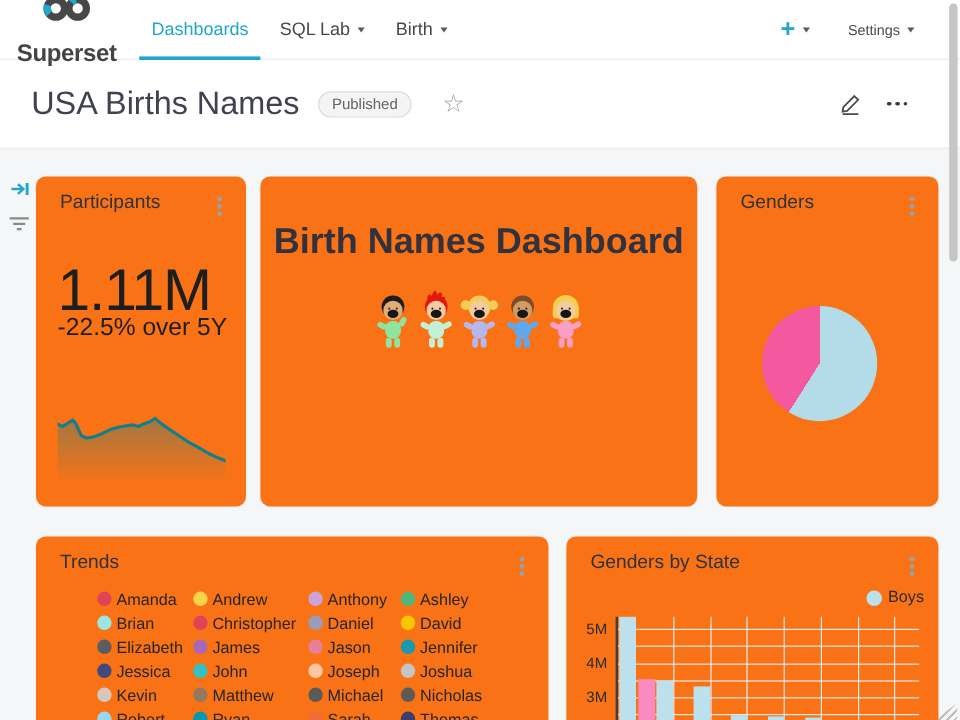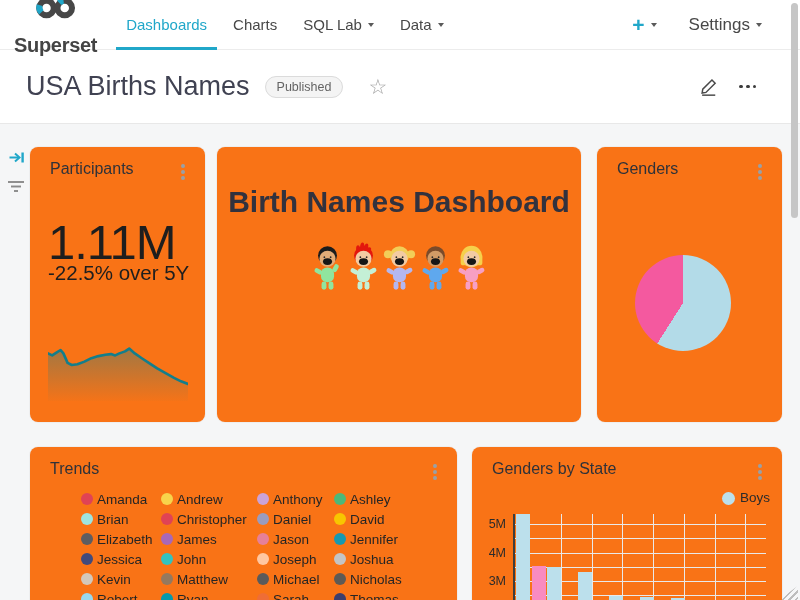--- a/index.html
+++ b/index.html
@@ -13,21 +13,21 @@
   .brand{display:flex;align-items:center;gap:7px;margin-right:16px;cursor:pointer;flex-direction:column;}
   .brand-text{font-size:20px;font-weight:700;color:#444;letter-spacing:-0.3px;}
   .nav-item{font-size:15px;color:#484848;margin:0 13px;height:49px;display:flex;align-items:center;position:relative;cursor:pointer;text-align:center;}
   .nav-item.active{color:#20A7C9;}
   .nav-item.active::after{content:"";position:absolute;left:-10px;right:-10px;bottom:-1px;height:3px;background:#20A7C9;}
   .caret{width:0;height:0;border-left:4px solid transparent;border-right:4px solid transparent;border-top:5px solid #5a5a5a;margin-left:6px;}
   .caret.sm{border-left-width:3.5px;border-right-width:3.5px;border-top-width:4.5px;}
   .nav-right{margin-left:auto;display:flex;align-items:center;gap:32px;padding-right:24px;}
   .plus-btn{display:flex;align-items:center;cursor:pointer;}
   .plus-glyph{color:#20A7C9;font-size:21px;font-weight:700;line-height:1;}
-  .settings-btn{display:flex;align-items:center;font-size:17px;color:#484848;cursor:pointer;}
+  .settings-btn{display:flex;align-items:center;font-size:12px;color:#484848;cursor:pointer;}
   
   .dash-header{height:74px;background:#fff;border-bottom:1px solid #E8E8E8;display:flex;align-items:center;padding:0 26px;}
   .page-title{font-size:27px;color:#404252;font-weight:500;}
   .badge{margin-left:15px;font-size:12.5px;color:#646464;background:#F4F4F4;border:1px solid #DBDBDB;border-radius:12px;padding:3px 11px;cursor:pointer;}
   .star{margin-left:25px;color:#A3A3A3;font-size:21px;cursor:pointer;line-height:1;}
   .header-right{margin-left:auto;display:flex;align-items:center;gap:20px;padding-right:16px;}
   .edit-btn,.menu-dots{cursor:pointer;display:flex;align-items:center;}
   .menu-dots span{width:3.6px;height:3.6px;border-radius:50%;background:#3C3C3C;margin:0 1.6px;display:inline-block;}
   
   .main{position:absolute;top:125px;left:0;right:0;height:475px;background:#F5F6F7;}
@@ -84,28 +84,25 @@
         <path d="M10.5 23.5 A9.2 9.2 0 0 1 8.3 14.5" fill="none" stroke="#20A7C9" stroke-width="7.6"></path>
         <path d="M33.2 11.5 A9.2 9.2 0 0 1 38.5 8.9" fill="none" stroke="#20A7C9" stroke-width="7.6"></path>
       </svg>
     </span>
     <span class="brand-text">Superset</span>
   </div>
   <div class="nav-item active">
     <span>Dashboards</span>
   </div>
   <div class="nav-item">
-    <span>Charts</span>
-  </div>
-  <div class="nav-item">
     <span>SQL Lab</span>
     <span class="caret sm"></span>
   </div>
   <div class="nav-item">
-    <span>Data</span>
+    <span>Birth</span>
     <span class="caret sm"></span>
   </div>
   <div class="nav-right">
     <div class="plus-btn">
       <span class="plus-glyph">+</span>
       <span class="caret sm"></span>
     </div>
     <div class="settings-btn">
       <span>Settings</span>
       <span class="caret sm"></span>

